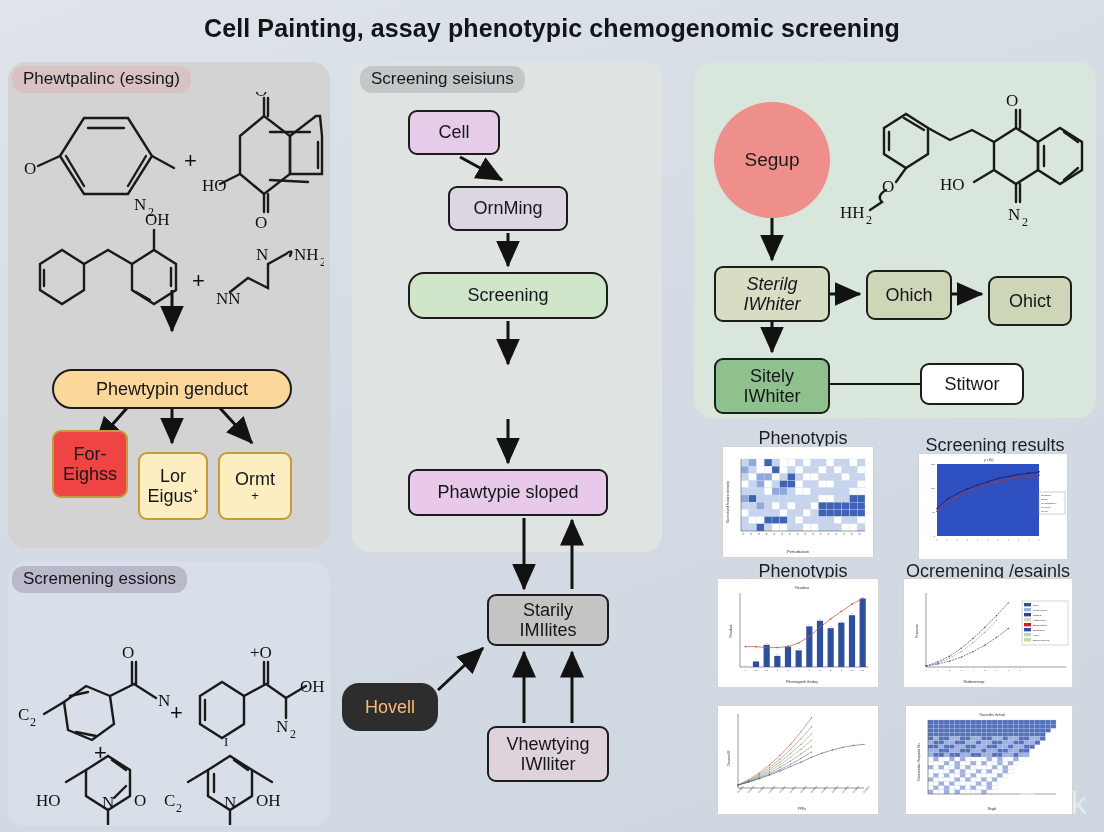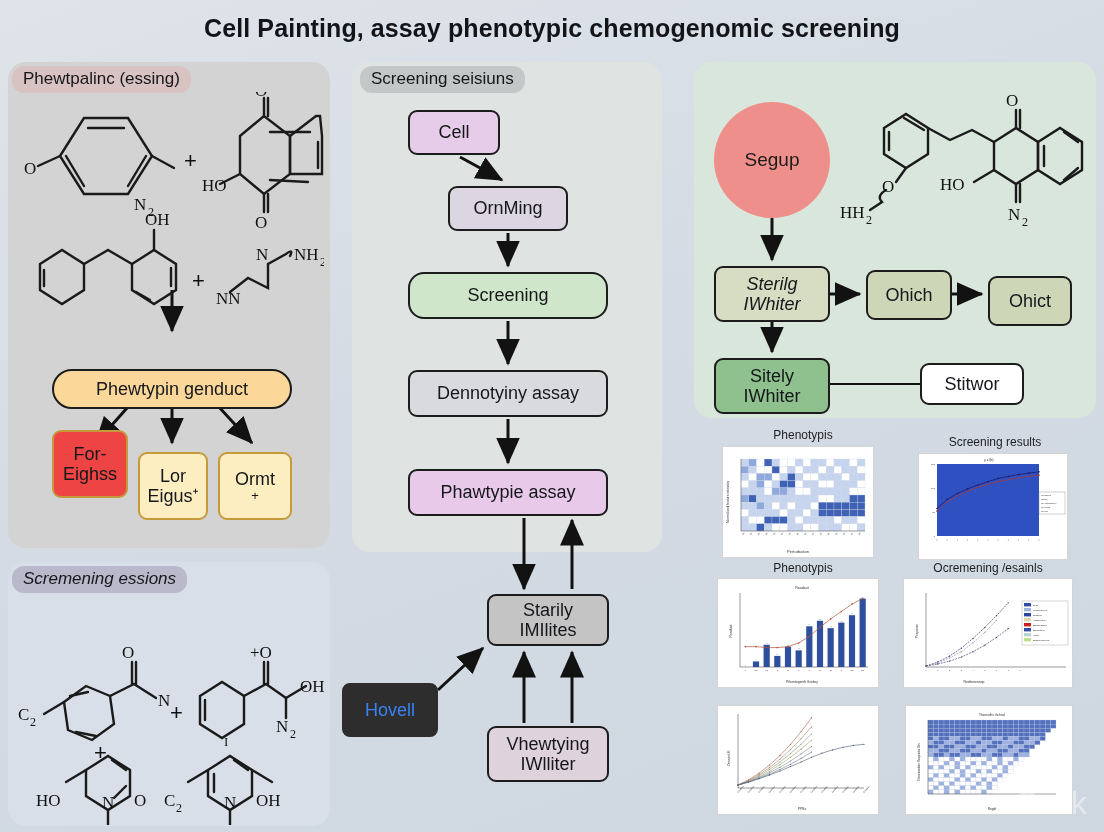--- a/index.html
+++ b/index.html
@@ -23,37 +23,37 @@
   .panel-right{left:694px;top:62px;width:402px;height:356px;background:#d9e6dc;}
   .panel-bl{left:8px;top:562px;width:322px;height:264px;background:#d9dfe8;}
 
   .chip{
     position:absolute;border-radius:12px;padding:3px 11px 4px 11px;
     font-size:17px;color:#15171a;white-space:nowrap;
   }
   .chip-left{left:12px;top:66px;background:#d9c2c2;}
   .chip-mid{left:360px;top:66px;background:#c4c7c7;}
   .chip-right{left:800px;top:64px;background:#a7cfa9;}
-  .chip-bl{left:12px;top:566px;background:#b9b9cb;font-style:italic;}
+  .chip-bl{left:12px;top:566px;background:#b9b9cb;}
 
   
   .node{
     position:absolute;box-sizing:border-box;border:2px solid #1c1c1c;
     border-radius:9px;display:flex;align-items:center;justify-content:center;
     text-align:center;font-size:18px;color:#15171a;line-height:1.12;padding:2px 6px;
   }
   .node.pill{border-radius:22px;}
   .n-cell{left:408px;top:110px;width:92px;height:45px;background:#e6cce9;}
   .n-ornming{left:448px;top:186px;width:120px;height:45px;background:#dcd6e2;}
   .n-screening{left:408px;top:272px;width:200px;height:47px;background:#cfe6ca;border-radius:16px;}
   .n-dennot{left:408px;top:370px;width:200px;height:47px;background:#d9dadd;}
   .n-phawt{left:408px;top:469px;width:200px;height:47px;background:#e8c9ea;}
   .n-starily{left:487px;top:594px;width:122px;height:52px;background:#c4c4c4;}
   .n-vhew{left:487px;top:726px;width:122px;height:56px;background:#ded2dd;}
-  .n-hovell{left:342px;top:683px;width:96px;height:54px;background:#2d2d2d;border-color:#2d2d2d;color:#3b82f6;border-radius:8px;}
+  .n-hovell{left:342px;top:683px;width:96px;height:48px;background:#2d2d2d;border-color:#2d2d2d;color:#fdba74;border-radius:17px;}
 
   .n-product{left:52px;top:337px;width:240px;height:40px;background:#fbd79a;border-radius:20px;border-color:#1c1c1c;margin-top:32px;}
   .n-b1{left:52px;top:430px;width:76px;height:68px;background:#ef4444;border-color:#c49a3b;}
   .n-b2{left:138px;top:452px;width:70px;height:68px;background:#fdeec2;border-color:#c49a3b;}
   .n-b3{left:218px;top:452px;width:74px;height:68px;background:#fdeec2;border-color:#c49a3b;}
 
   .n-sterilg{left:714px;top:266px;width:116px;height:56px;background:#d6ddc3;font-style:italic;}
   .n-ohich{left:866px;top:270px;width:86px;height:50px;background:#cdd7b8;}
   .n-ohict{left:988px;top:276px;width:84px;height:50px;background:#cdd7b8;}
   .n-sitely{left:714px;top:358px;width:116px;height:56px;background:#8fc18f;}
@@ -66,21 +66,21 @@
   }
 
   
   svg.arrows{position:absolute;left:0;top:0;width:1104px;height:832px;pointer-events:none;}
 
   
   svg.chem{position:absolute;}
 
   
   .chartbox{position:absolute;background:#fff;border:1px solid #d4d4d4;}
-  .chart-title{position:absolute;text-align:center;font-size:12px;color:#1d1f22;width:180px;}
+  .chart-title{position:absolute;text-align:center;font-size:18px;color:#1d1f22;width:180px;}
   .wm{
     position:absolute;right:16px;bottom:10px;font-size:32px;color:rgba(255,255,255,.45);
     letter-spacing:1px;
   }
 </style>
 </head>
 <body>
 
 <div class="root">
 
@@ -193,22 +193,21 @@
   <div class="node n-b3">
     <div>
       <div>Ormt</div>
       <div style="font-size:13px">+</div>
     </div>
   </div>
 
   <div class="node n-cell">Cell</div>
   <div class="node n-ornming">OrnMing</div>
   <div class="node n-screening">Screening</div>
-  <div class="node n-dennot">Dennotyiny assay</div>
-  <div class="node n-phawt">Phawtypie  assay</div>
+  <div class="node n-phawt">Phawtypie  sloped</div>
   <div class="node n-starily">
     <div>
       <div>Starily</div>
       <div>IMIlites</div>
     </div>
   </div>
   <div class="node n-vhew">
     <div>
       <div>Vhewtying</div>
       <div>IWlliter</div>

